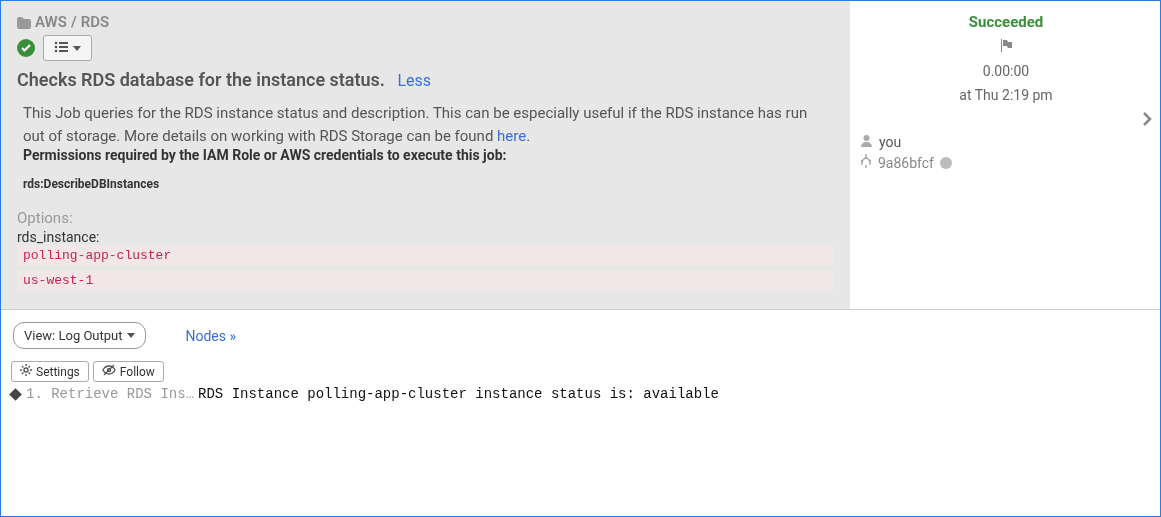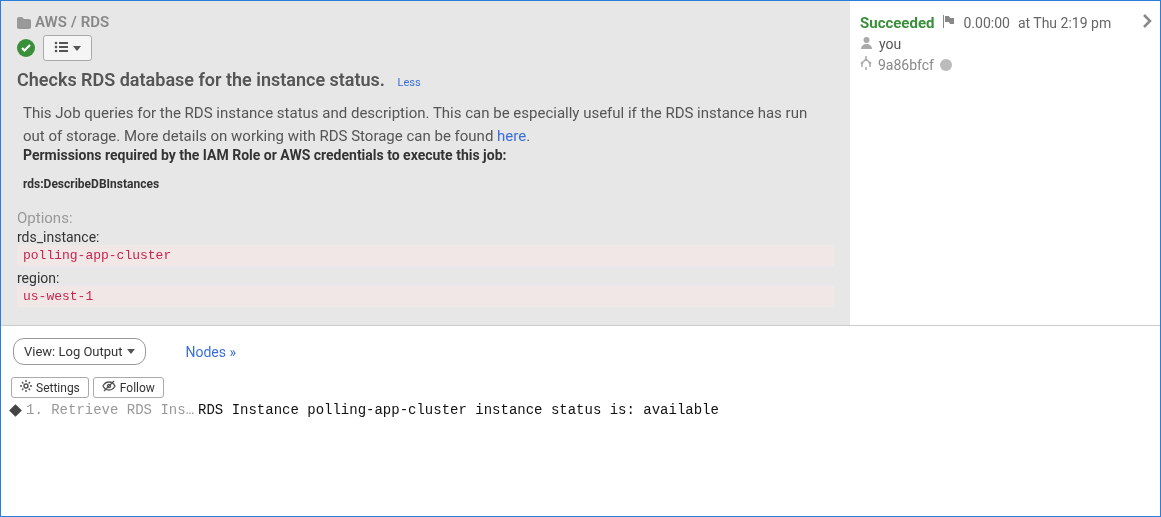--- a/index.html
+++ b/index.html
@@ -81,21 +81,21 @@
     border-top: 5px solid #555;
   }
   
   .subtitle-row {
     font-size: 18px;
     color: #555;
     font-weight: 600;
     margin-bottom: 12px;
   }
   .less-link {
-    font-size: 11px;
+    font-size: 16px;
     font-weight: 400;
     color: #3a6fd8;
     margin-left: 8px;
     cursor: pointer;
   }
   
   .desc-body {
     font-size: 15px;
     color: #555;
     line-height: 1.5;
@@ -136,20 +136,21 @@
     color: #c7254e;
     margin-bottom: 4px;
   }
   
   .side-row1 {
     display: flex;
     align-items: center;
     gap: 8px;
     font-size: 14px;
     white-space: nowrap;
+    flex-direction: column;
   }
   .status-succeeded {
     color: #3a8f3a;
     font-weight: 700;
     font-size: 15px;
   }
   .flag-icon { color: #888; }
   .duration { color: #666; }
   .timestamp { color: #666; }
   .chev-right {
@@ -300,21 +301,20 @@
     </div>
 
     <div class="perm-title">Permissions required by the IAM Role or AWS credentials to execute this job:</div>
     <div class="perm-item">rds:DescribeDBInstances</div>
 
     <div class="options-label">Options:</div>
 
     <div class="opt-key">rds_instance:</div>
     <div class="opt-val-box">polling-app-cluster</div>
 
-    <div class="opt-key">region:</div>
     <div class="opt-val-box">us-west-1</div>
   </div>
 
   <div class="side-col">
     <div class="side-row1">
       <span class="status-succeeded">Succeeded</span>
       <span class="flag-icon">
         <svg width="13" height="13" viewBox="0 0 13 13">
             <path fill="#888" d="M1 0h1v13H1zM3 1h4l1 2h4v6H8L7 7H3z"></path>
           </svg>

